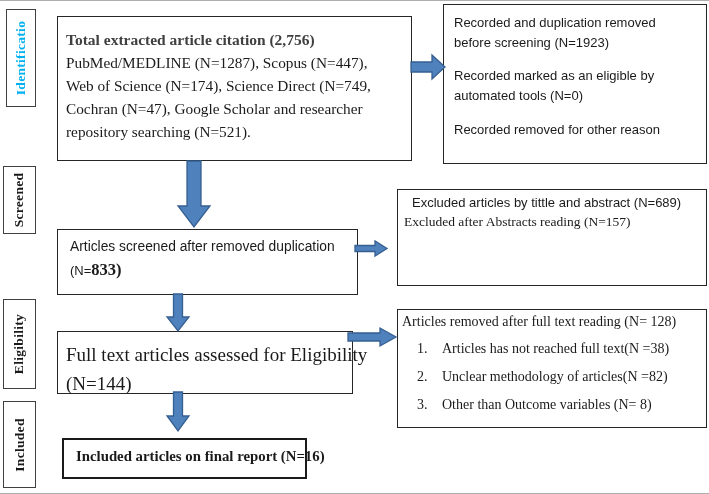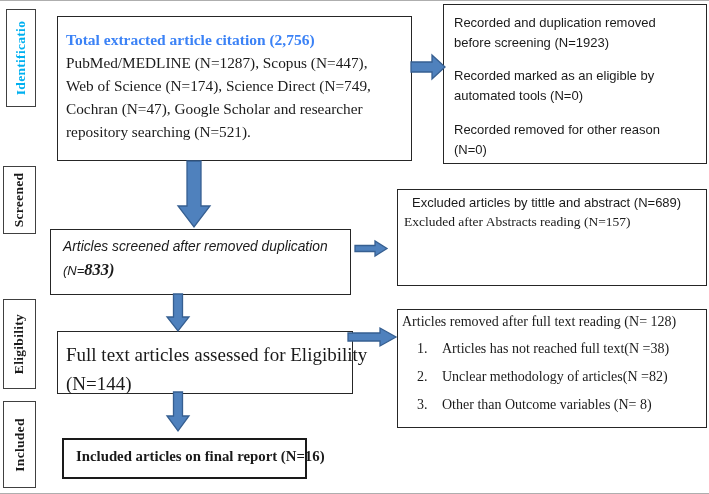--- a/index.html
+++ b/index.html
@@ -22,31 +22,31 @@
   }
   #label-identification { left:6px; top:8px; width:30px; height:98px; }
   #label-identification span { color:#00b0f0; }
   #label-screened { left:3px; top:165px; width:33px; height:68px; }
   #label-eligibility { left:3px; top:298px; width:33px; height:90px; }
   #label-included { left:3px; top:400px; width:33px; height:87px; }
 
   
   #box-identification { left:57px; top:15px; width:355px; height:145px; padding:14px 8px 0 8px; }
   #box-identification .heading {
-    color:#3b82f6; font-weight:bold; font-size:15.5px; margin:0 0 3px 0; white-space:nowrap;
+    color:#404040; font-weight:bold; font-size:15.5px; margin:0 0 3px 0; white-space:nowrap;
   }
   #box-identification .bodyline { font-size:15.3px; line-height:1.5; white-space:nowrap; }
 
   #box-records-removed { left:443px; top:3px; width:264px; height:160px; padding:8px 10px;
     font-family:"Liberation Sans", sans-serif; font-size:13px; }
   #box-records-removed .para { margin:0 0 13px 0; }
   #box-records-removed .line { line-height:1.55; white-space:nowrap; }
 
-  #box-screened { left:50px; top:228px; width:301px; height:66px; padding:9px 12px;
-    font-family:"Liberation Sans", sans-serif; font-size:13.8px;font-style:italic; }
+  #box-screened { left:57px; top:228px; width:301px; height:66px; padding:9px 12px;
+    font-family:"Liberation Sans", sans-serif; font-size:13.8px; }
   #box-screened .line1 { white-space:nowrap; }
   #box-screened .line2 { margin-top:6px; font-size:13px; }
   #box-screened .nbold { font-family:"Liberation Serif", serif; font-weight:bold; font-size:16.5px; }
 
   #box-excluded { left:397px; top:188px; width:310px; height:97px; padding:5px 6px; }
   #box-excluded .heading { font-family:Liberation Sans, sans-serif; font-size:13px;
     white-space:nowrap; margin:0 0 3px 8px; }
   #box-excluded .exline { font-size:13.5px; line-height:1.35; white-space:nowrap; }
 
   #box-eligibility { left:57px; top:330px; width:296px; height:63px; padding:8px 8px; font-size:19px; }
@@ -100,21 +100,20 @@
     <div class="para">
       <div class="line">Recorded and duplication removed</div>
       <div class="line">before screening (N=1923)</div>
     </div>
     <div class="para">
       <div class="line">Recorded marked as an eligible by</div>
       <div class="line">automated tools (N=0)</div>
     </div>
     <div class="para">
       <div class="line">Recorded removed for other reason</div>
-      <div class="line">(N=0)</div>
     </div>
   </div>
 
   <div class="box" id="box-screened">
     <div class="line1">Articles screened after removed duplication</div>
     <div class="line2"><span>(N=</span><span class="nbold">833)</span></div>
   </div>
 
   <div class="box" id="box-excluded">
     <div class="heading">Excluded articles by tittle and abstract (N=689)</div>

